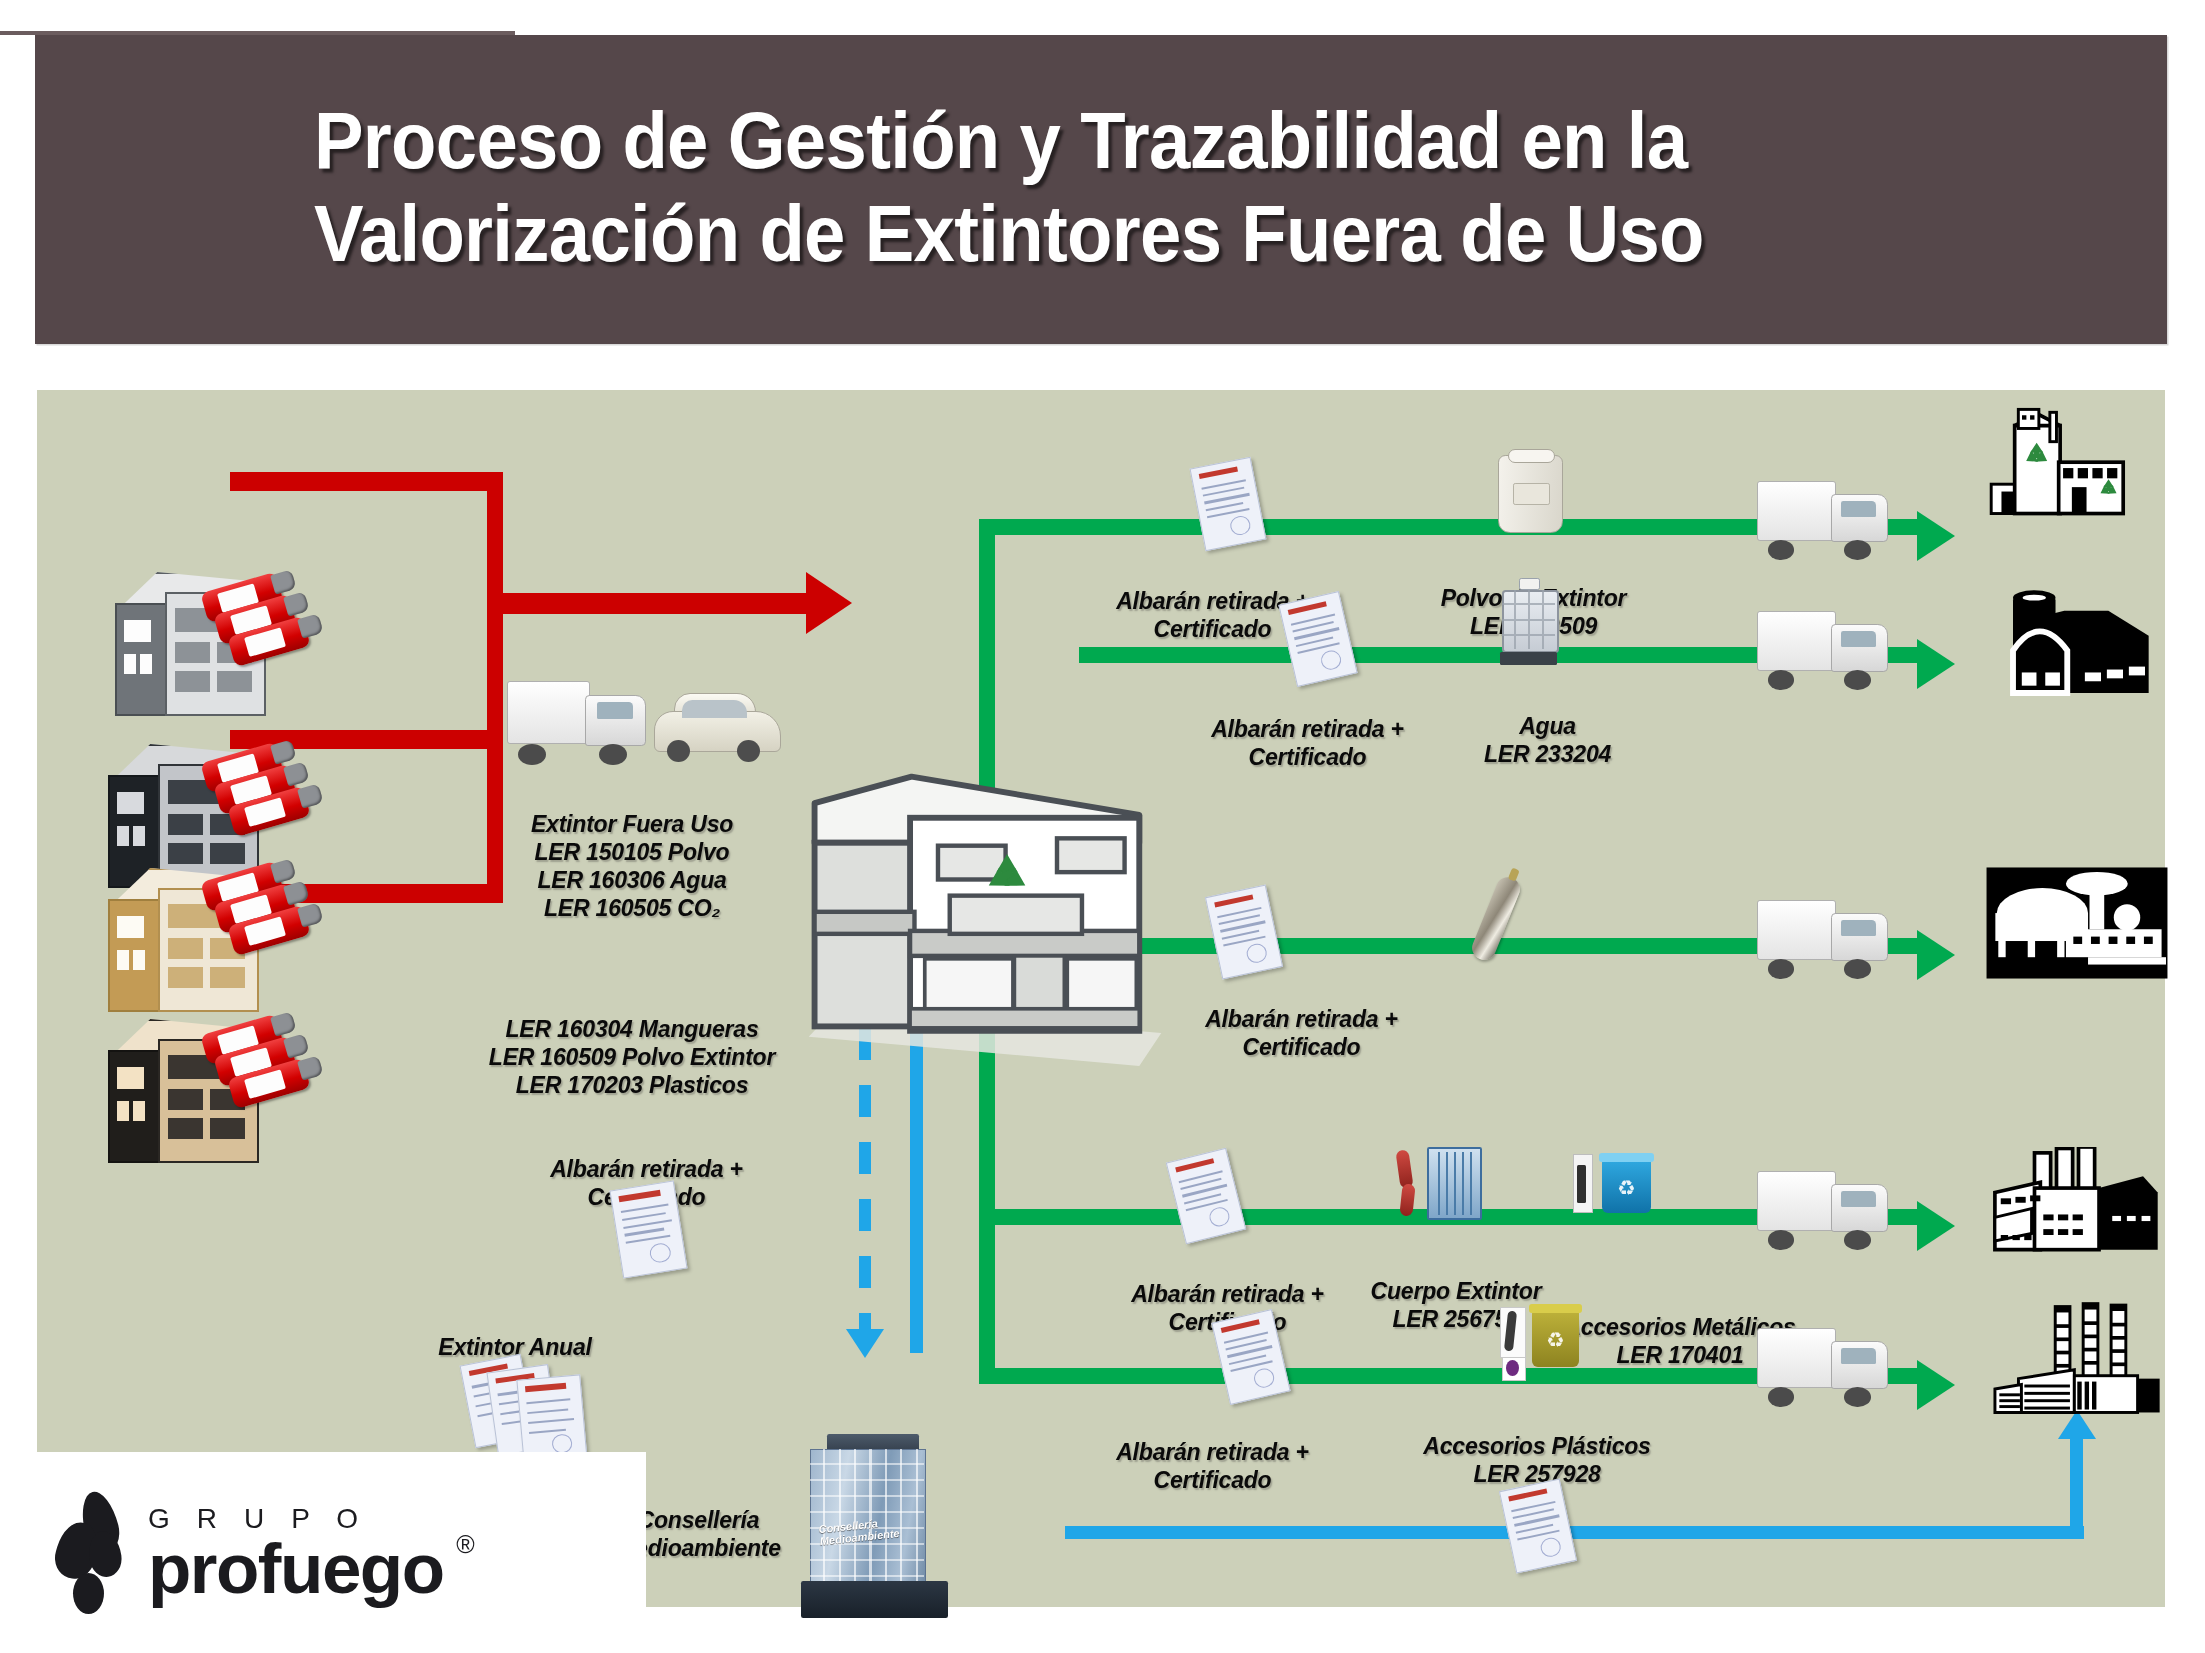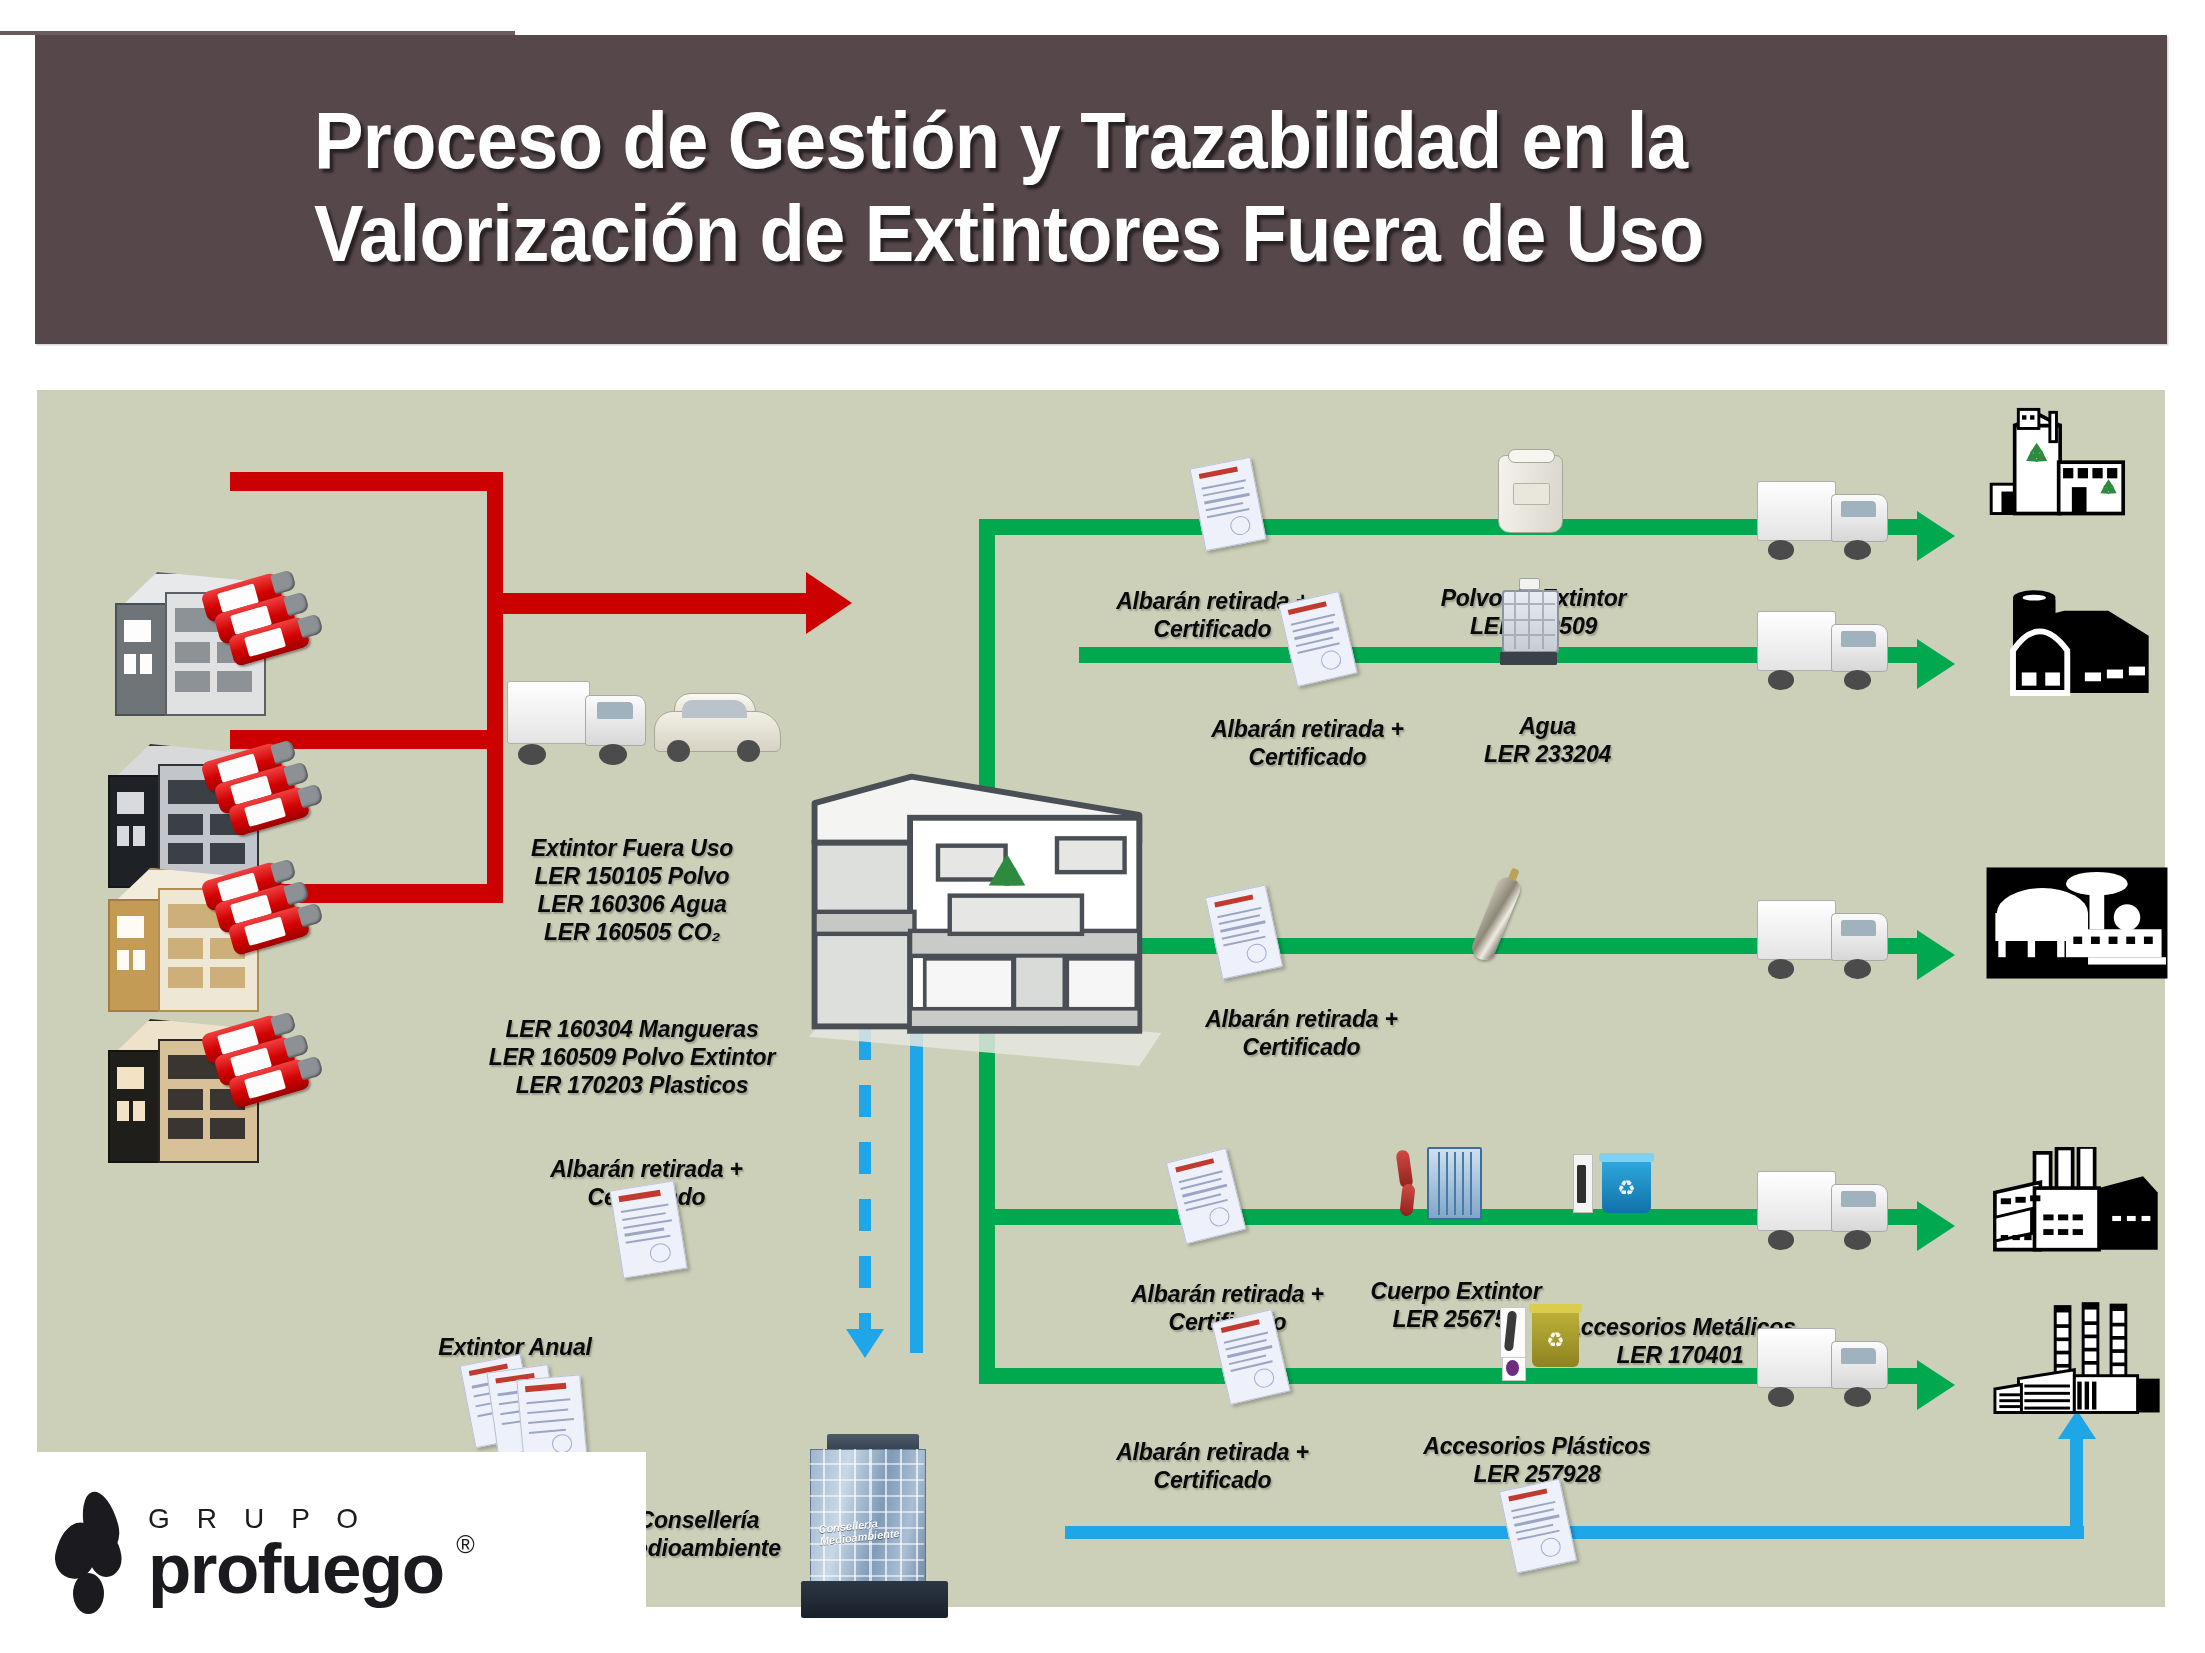--- a/index.html
+++ b/index.html
@@ -372,21 +372,21 @@
       <div class="wh b"></div>
   </div>
   <div class="van" style="left:617px;top:298px;width:125px;height:76px;">
     <div class="roof"></div>
       <div class="body"></div>
       <div class="glass"></div>
     <div class="wh a"></div>
       <div class="wh b"></div>
   </div>
 
-  <div class="lbl" style="left:448px;top:416px;width:294px;">
+  <div class="lbl" style="left:448px;top:392px;width:294px;">
     <span>Extintor Fuera Uso
 LER 150105 Polvo
 LER 160306 Agua
 LER 160505 CO₂</span>
   </div>
   <div class="lbl" style="left:437px;top:597px;width:316px;">
     <span>LER  160304 Mangueras
 LER 160509 Polvo Extintor
 LER 170203 Plasticos</span>
   </div>

